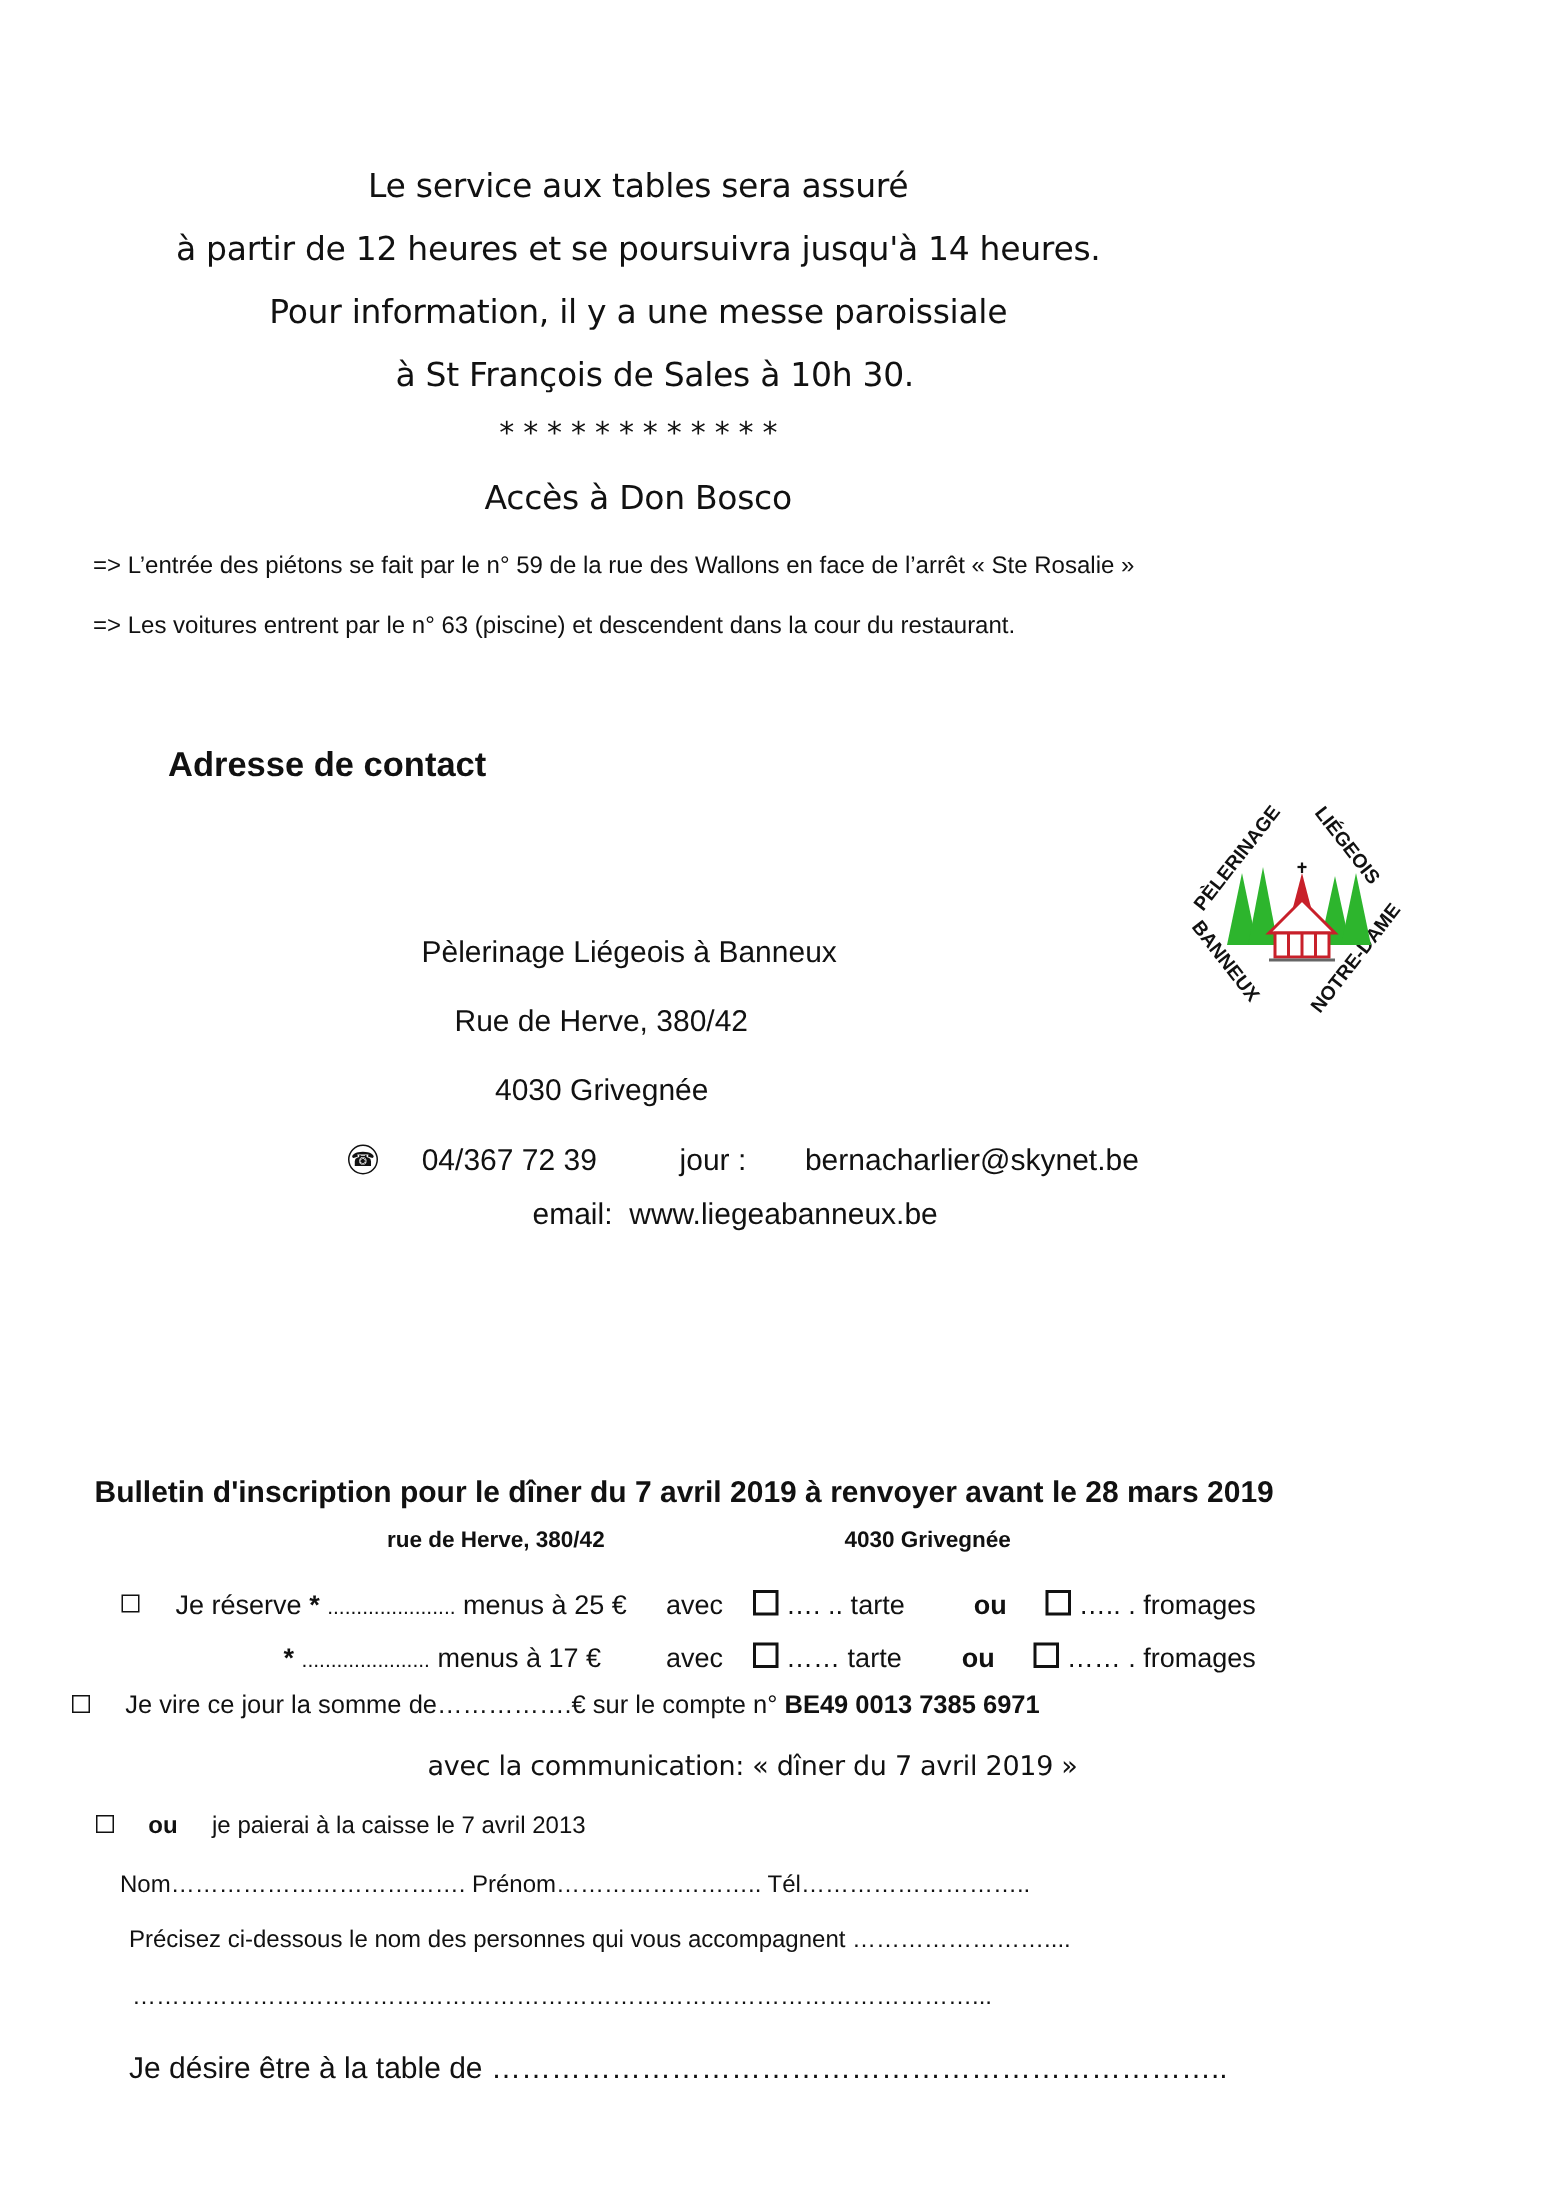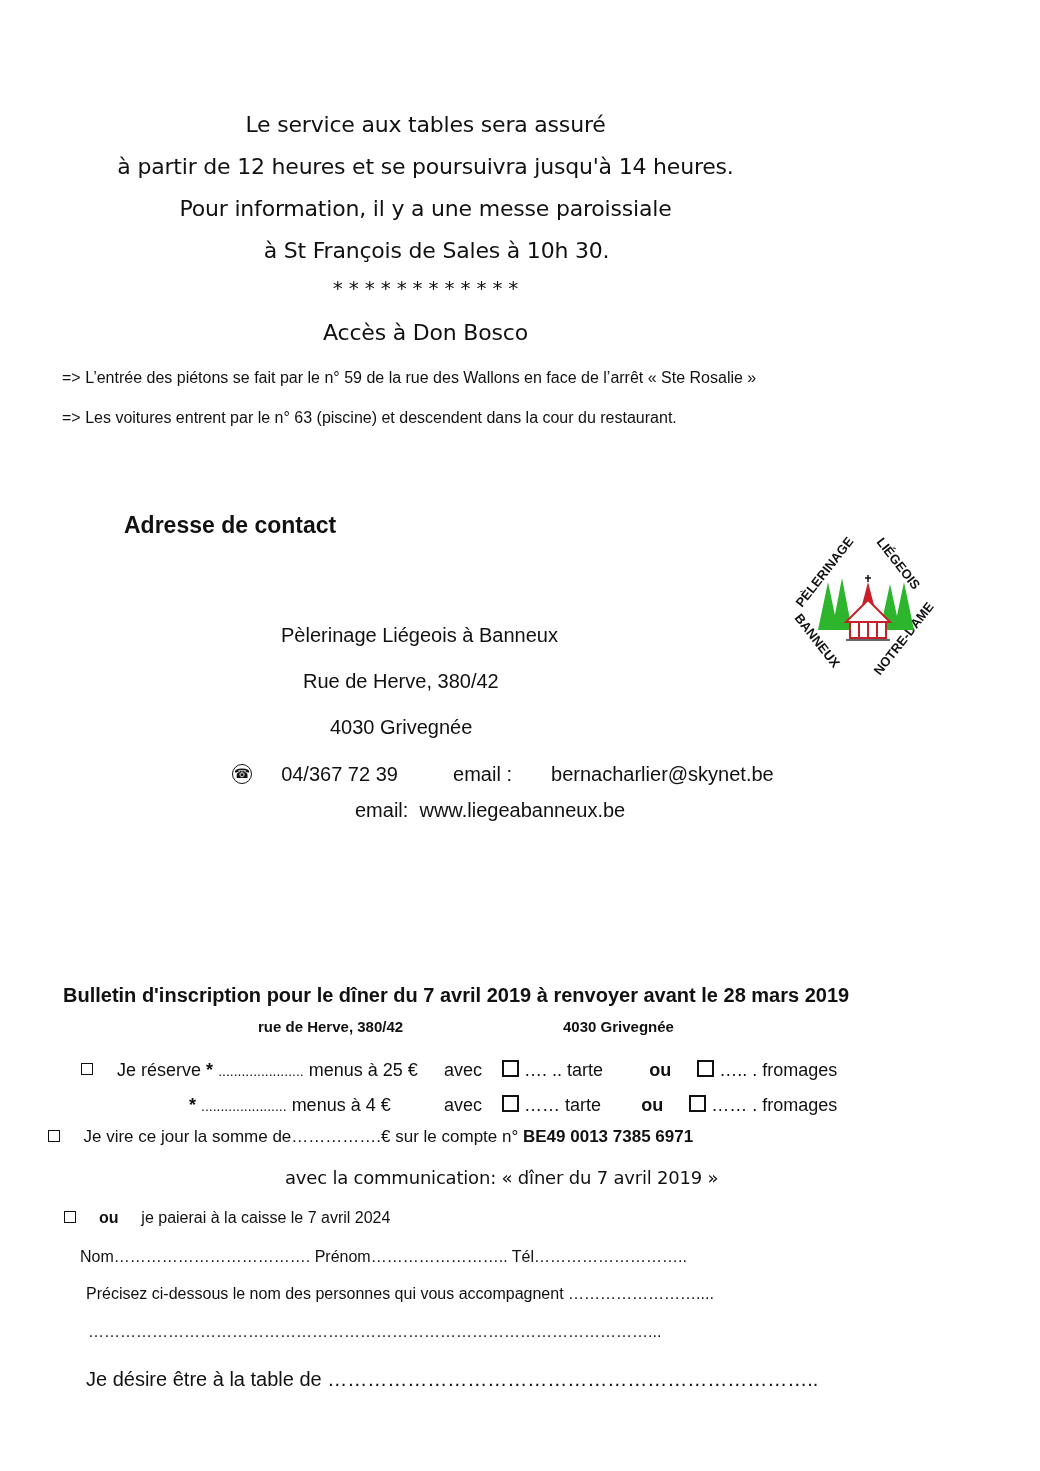--- a/index.html
+++ b/index.html
@@ -20,31 +20,31 @@
 <div class="abs comic center-line" style="top:112px;">Le service aux tables sera assuré</div>
 <div class="abs comic center-line" style="top:154px;">à partir de 12 heures et se poursuivra jusqu'à 14 heures.</div>
 <div class="abs comic center-line" style="top:196px;">Pour information, il y a une messe paroissiale</div>
 <div class="abs comic center-line" style="top:238px;margin-left:11px;">à St François de Sales à 10h 30.</div>
 <div class="abs comic center-line" style="top:276px; font-size:20px;">* * * * * * * * * * * *</div>
 <div class="abs comic center-line" style="top:320px;">Accès à Don Bosco</div>
 
 <div class="abs sans small" style="left:62px; top:369px;">=&gt; L’entrée des piétons se fait par le n° 59 de la rue des Wallons en face de l’arrêt « Ste Rosalie »</div>
 <div class="abs sans small" style="left:62px; top:409px;">=&gt; Les voitures entrent par le n° 63 (piscine) et descendent dans la cour du restaurant.</div>
 
-<div class="abs sans bold" style="left:112px; top:512px; font-size:23px;margin-left:12px;">Adresse de contact</div>
+<div class="abs sans bold" style="left:112px; top:496px; font-size:23px;">Adresse de contact</div>
 <div class="abs sans mid" style="left:281px; top:624px;">Pèlerinage Liégeois à Banneux</div>
 <div class="abs sans mid" style="left:303px; top:670px;">Rue de Herve, 380/42</div>
 <div class="abs sans mid" style="left:330px; top:716px;">4030 Grivegnée</div>
 
 <div class="abs sans mid" style="left:232px; top:763px;">
   <span style="display:inline-block;width:18px;height:18px;border:1.5px solid #111;border-radius:50%;text-align:center;line-height:18px;font-size:13px;vertical-align:middle;position:relative;top:-2px;">☎</span>
   <span style="display:inline-block;width:18px;"></span>
   <span>04/367 72 39</span>
   <span style="display:inline-block;width:44px;"></span>
-  <span>email :</span>
+  <span>jour :</span>
   <span style="display:inline-block;width:28px;"></span>
   <span>bernacharlier@skynet.be</span>
 </div>
 <div class="abs sans mid" style="left:355px; top:799px;">
   <span>email:</span>&nbsp;
   <span>www.liegeabanneux.be</span>
 </div>
 
 <div class="abs" style="left:780px; top:530px; width:170px; height:160px;">
   <svg width="170" height="160" viewBox="0 0 170 160">
@@ -94,21 +94,21 @@
   <span style="display:inline-block;width:36px;"></span>
   <span class="bold">ou</span>
   <span style="display:inline-block;width:16px;"></span>
   <span class="bigbox"></span>
   <span>….. .  fromages</span>
 </div>
 
 <div class="abs sans" style="left:189px; top:1095px; font-size:18px;">
   <span class="bold">*</span>
   <span style="font-size:14px;">......................</span>
-  <span>menus  à 4 €</span>
+  <span>menus  à 17 €</span>
 </div>
 <div class="abs sans" style="left:444px; top:1095px; font-size:18px;">
   <span>avec</span>
   <span style="display:inline-block;width:10px;"></span>
   <span class="bigbox"></span>
   <span>…… tarte</span>
   <span style="display:inline-block;width:30px;"></span>
   <span class="bold">ou</span>
   <span style="display:inline-block;width:16px;"></span>
   <span class="bigbox"></span>
@@ -122,19 +122,19 @@
   <span class="bold">BE49 0013 7385 6971</span>
 </div>
 
 <div class="abs comic" style="left:285px; top:1167px; font-size:18px;">avec la communication: « dîner du  7 avril   2019 »</div>
 
 <div class="abs sans" style="left:64px; top:1209px; font-size:16px;">
   <span class="box"></span>
   <span style="display:inline-block;width:14px;"></span>
   <span class="bold">ou</span>
   <span style="display:inline-block;width:14px;"></span>
-  <span>je paierai à la caisse le 7 avril  2024</span>
+  <span>je paierai à la caisse le 7 avril  2013</span>
 </div>
 
 <div class="abs sans" style="left:80px; top:1248px; font-size:16px;">Nom………………………………. Prénom…………………….. Tél………………………..</div>
 <div class="abs sans" style="left:86px; top:1285px; font-size:16px;">Précisez ci-dessous le nom des personnes qui vous accompagnent  ……………………....</div>
 <div class="abs sans" style="left:88px; top:1323px; font-size:16px;">……………………………………………………………………………………………...</div>
 <div class="abs sans" style="left:86px; top:1368px; font-size:20px;">Je désire être à la table de ………………………………………………………………..</div>
 
 </body></html>

